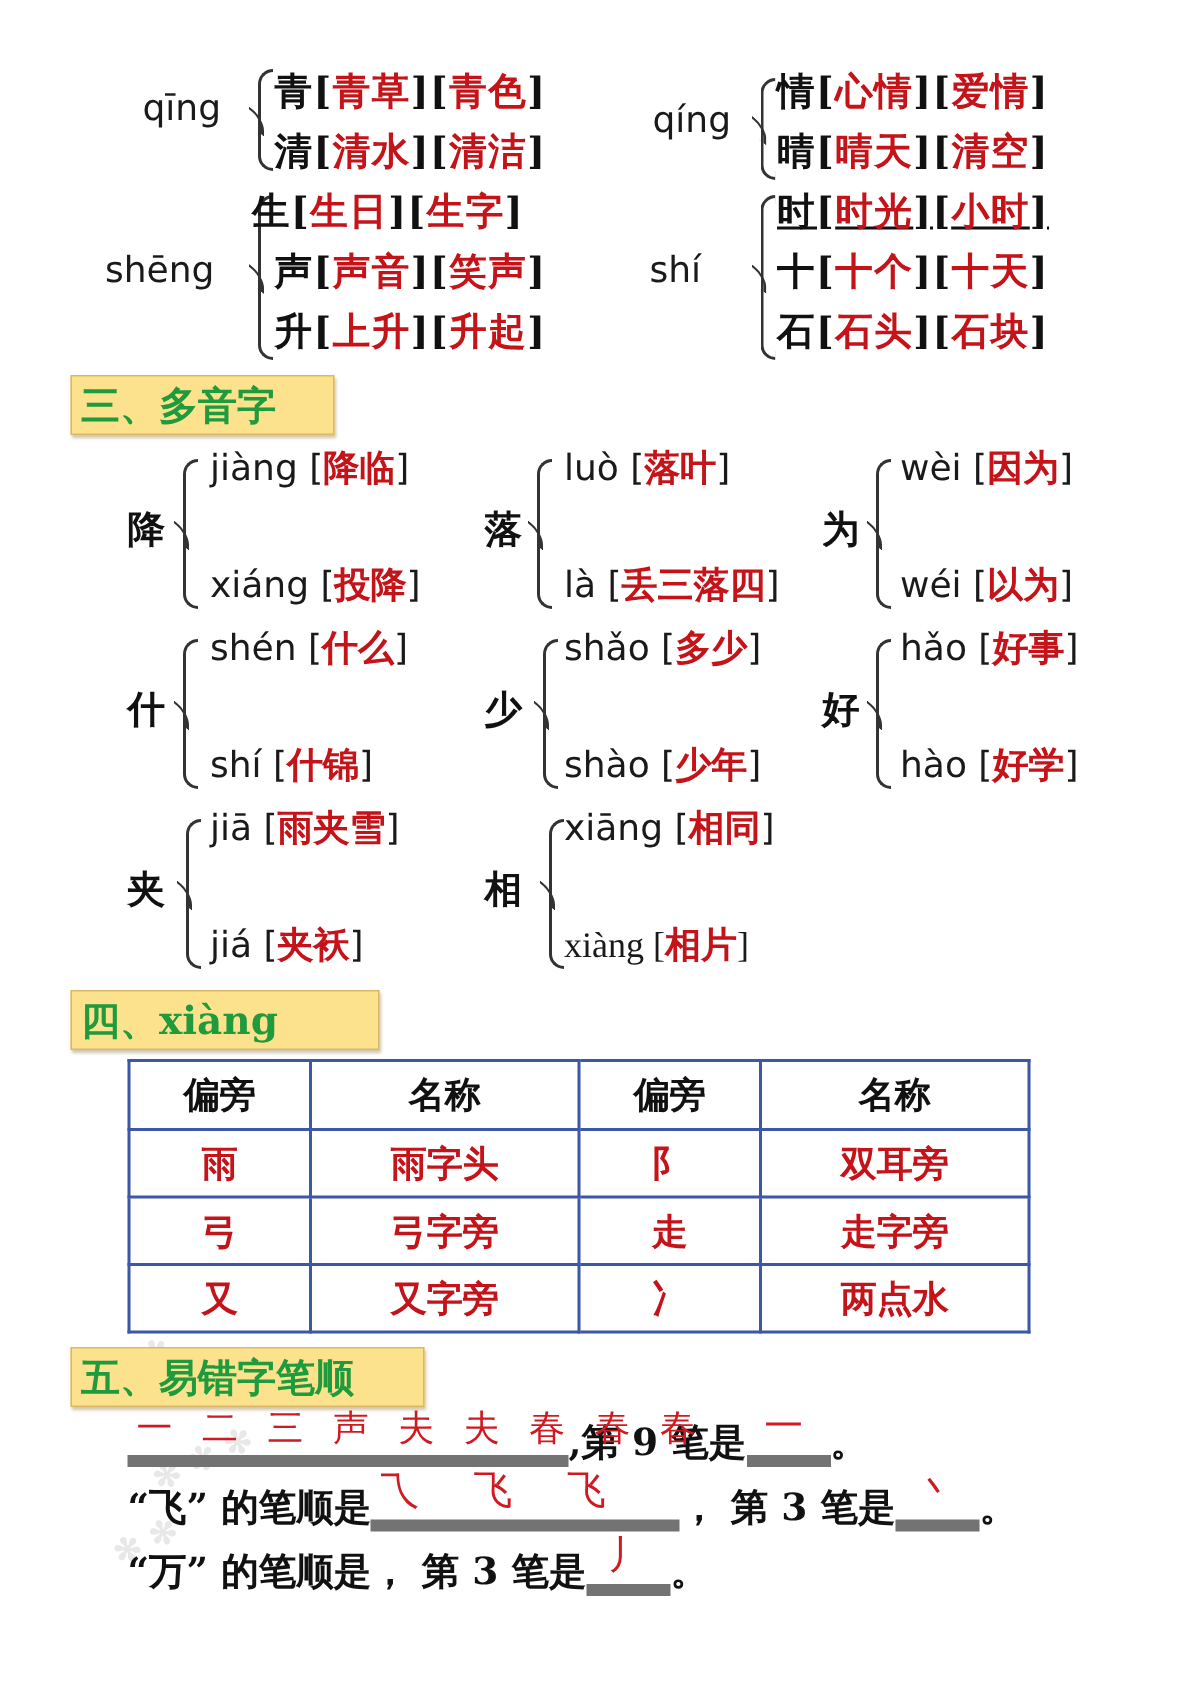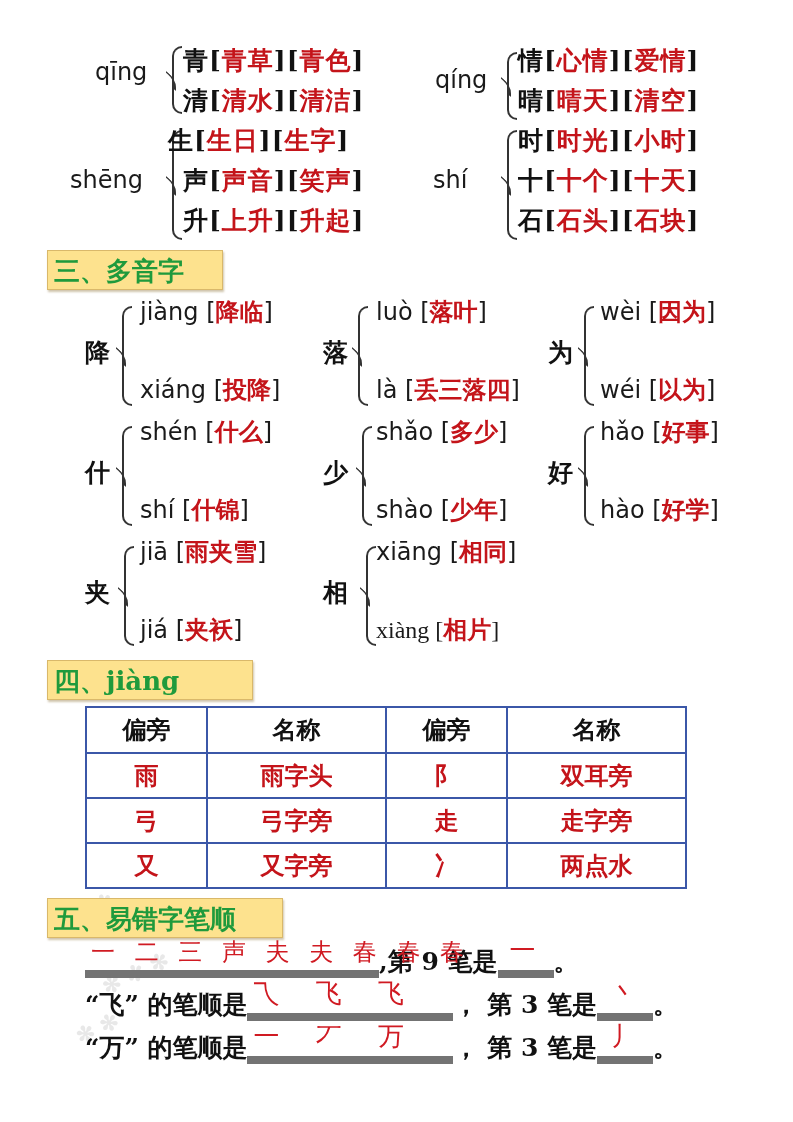--- a/index.html
+++ b/index.html
@@ -59,21 +59,21 @@
     <span>声</span>[<span class="red">声音</span>][<span class="red">笑声</span>]
   </div>
   <div class="abs row" style="left:183px;top:204px;">
     <span>升</span>[<span class="red">上升</span>][<span class="red">升起</span>]
   </div>
 </div>
 
 <div>
   <span class="abs py" style="left:433px;top:166px;">shí</span>
   <div class="brace" style="left:507px;top:130px;height:110px;"></div>
-  <div class="abs row" style="left:518px;top:124px;">
+  <div class="abs row" style="left:518px;top:124px;text-decoration:underline;">
     <span>时</span>[<span class="red">时光</span>][<span class="red">小时</span>]
   </div>
   <div class="abs row" style="left:518px;top:164px;">
     <span>十</span>[<span class="red">十个</span>][<span class="red">十天</span>]
   </div>
   <div class="abs row" style="left:518px;top:204px;">
     <span>石</span>[<span class="red">石头</span>][<span class="red">石块</span>]
   </div>
 </div>
 
@@ -128,21 +128,21 @@
   <div class="abs py" style="left:140px;top:614px;"><span>jiá</span> [<span class="red hz" style="font-size:24px">夹袄</span>]</div>
 </div>
 
 <div>
   <span class="abs hz" style="left:323px;top:576px;">相</span>
   <div class="brace" style="left:366px;top:546px;height:100px;"></div>
   <div class="abs py" style="left:376px;top:536px;"><span>xiāng</span> [<span class="red hz" style="font-size:24px">相同</span>]</div>
   <div class="abs py" style="left:376px;top:614px;font-family:Liberation Serif, serif;"><span>xiàng</span> [<span class="red hz" style="font-size:24px">相片</span>]</div>
 </div>
 
-<div class="sec" style="left:47px;top:660px;width:206px;">四、jiàng</div>
+<div class="sec" style="left:47px;top:660px;width:206px;">四、xiàng</div>
 
 <table class="rad">
   <tbody>
       <tr class="head">
     <td>偏旁</td>
     <td>名称</td>
     <td>偏旁</td>
     <td>名称</td>
   </tr>
   <tr class="body">
@@ -174,14 +174,14 @@
 
 <div class="line-row" style="left:85px;top:945px;">
   <span class="blank" style="width:294px;"><span class="hand" style="font-size:24px;">一 二 三 声 夫 夫 春 春 春</span></span><span>,第 9 笔是</span><span class="blank" style="width:56px;"><span class="hand" style="left:12px;">一</span></span><span>。</span>
 </div>
 
 <div class="line-row" style="left:85px;top:988px;">
   <span>“飞” 的笔顺是</span><span class="blank" style="width:206px;"><span class="hand" style="letter-spacing:14px;">乁 飞 飞</span></span><span>， 第 3 笔是</span><span class="blank" style="width:56px;"><span class="hand" style="left:14px;">丶</span></span><span>。</span>
 </div>
 
 <div class="line-row" style="left:85px;top:1031px;">
-  <span>“万” 的笔顺是</span><span class="blank" style="width:206px;"><span class="hand" style="letter-spacing:14px;">一 丆 万</span></span><span>， 第 3 笔是</span><span class="blank" style="width:56px;"><span class="hand" style="left:14px;">丿</span></span><span>。</span>
+  <span>“万” 的笔顺是</span><span>， 第 3 笔是</span><span class="blank" style="width:56px;"><span class="hand" style="left:14px;">丿</span></span><span>。</span>
 </div>
 
 </body></html>

